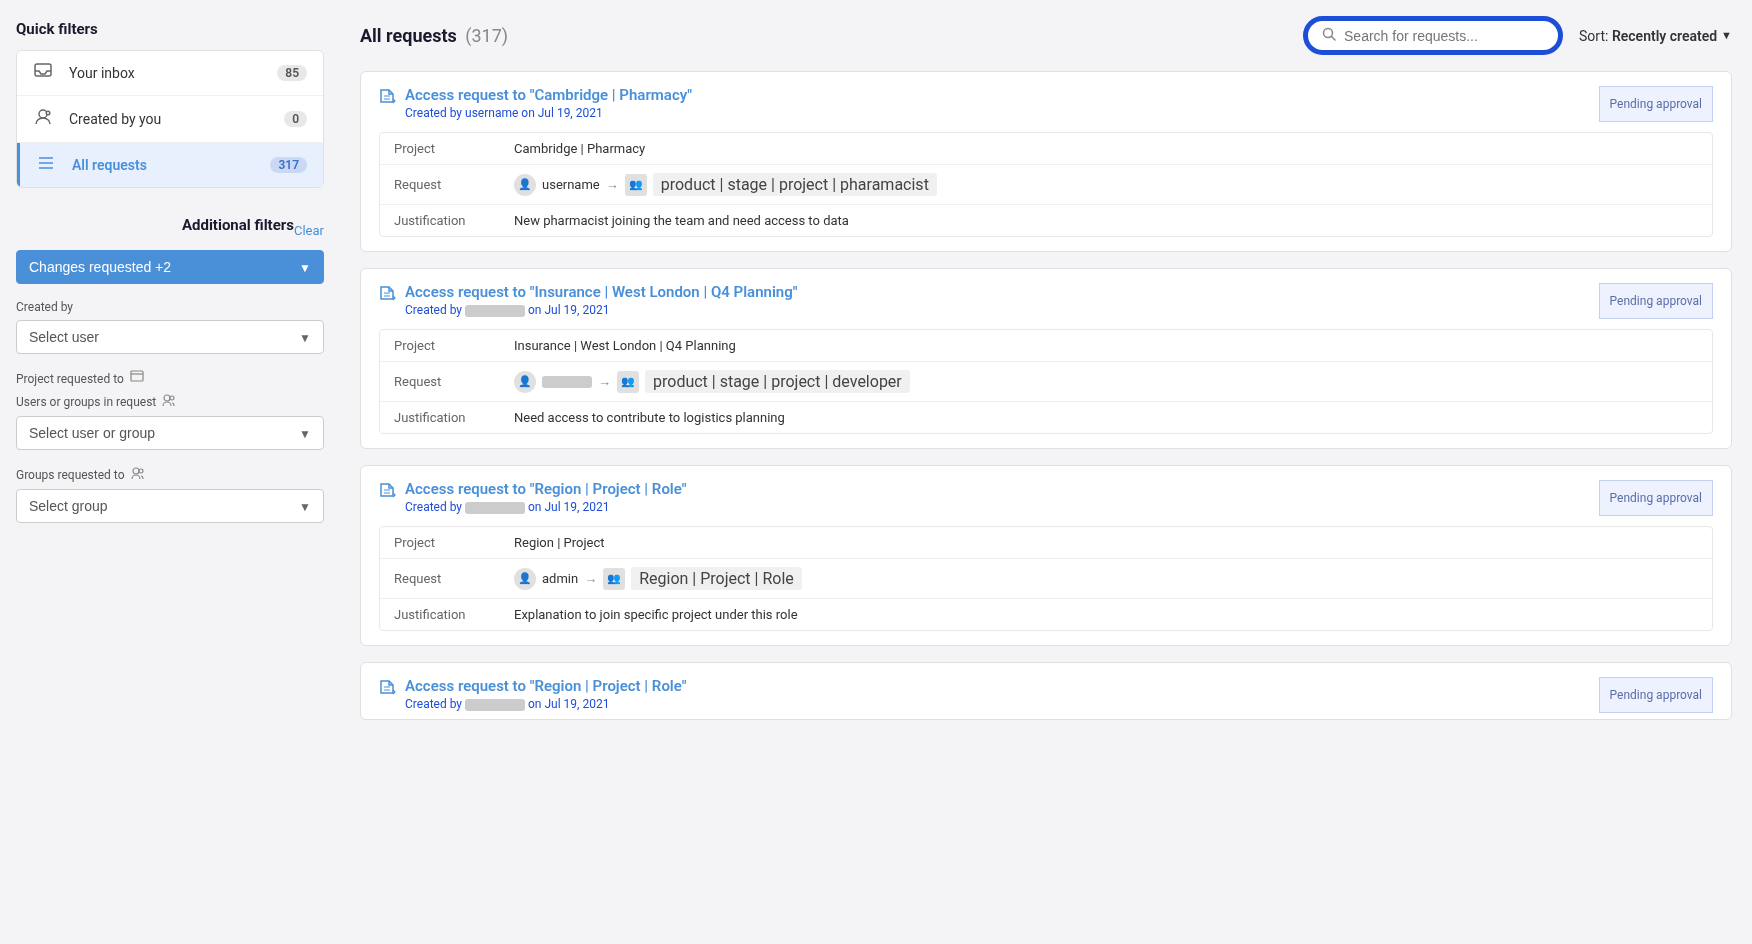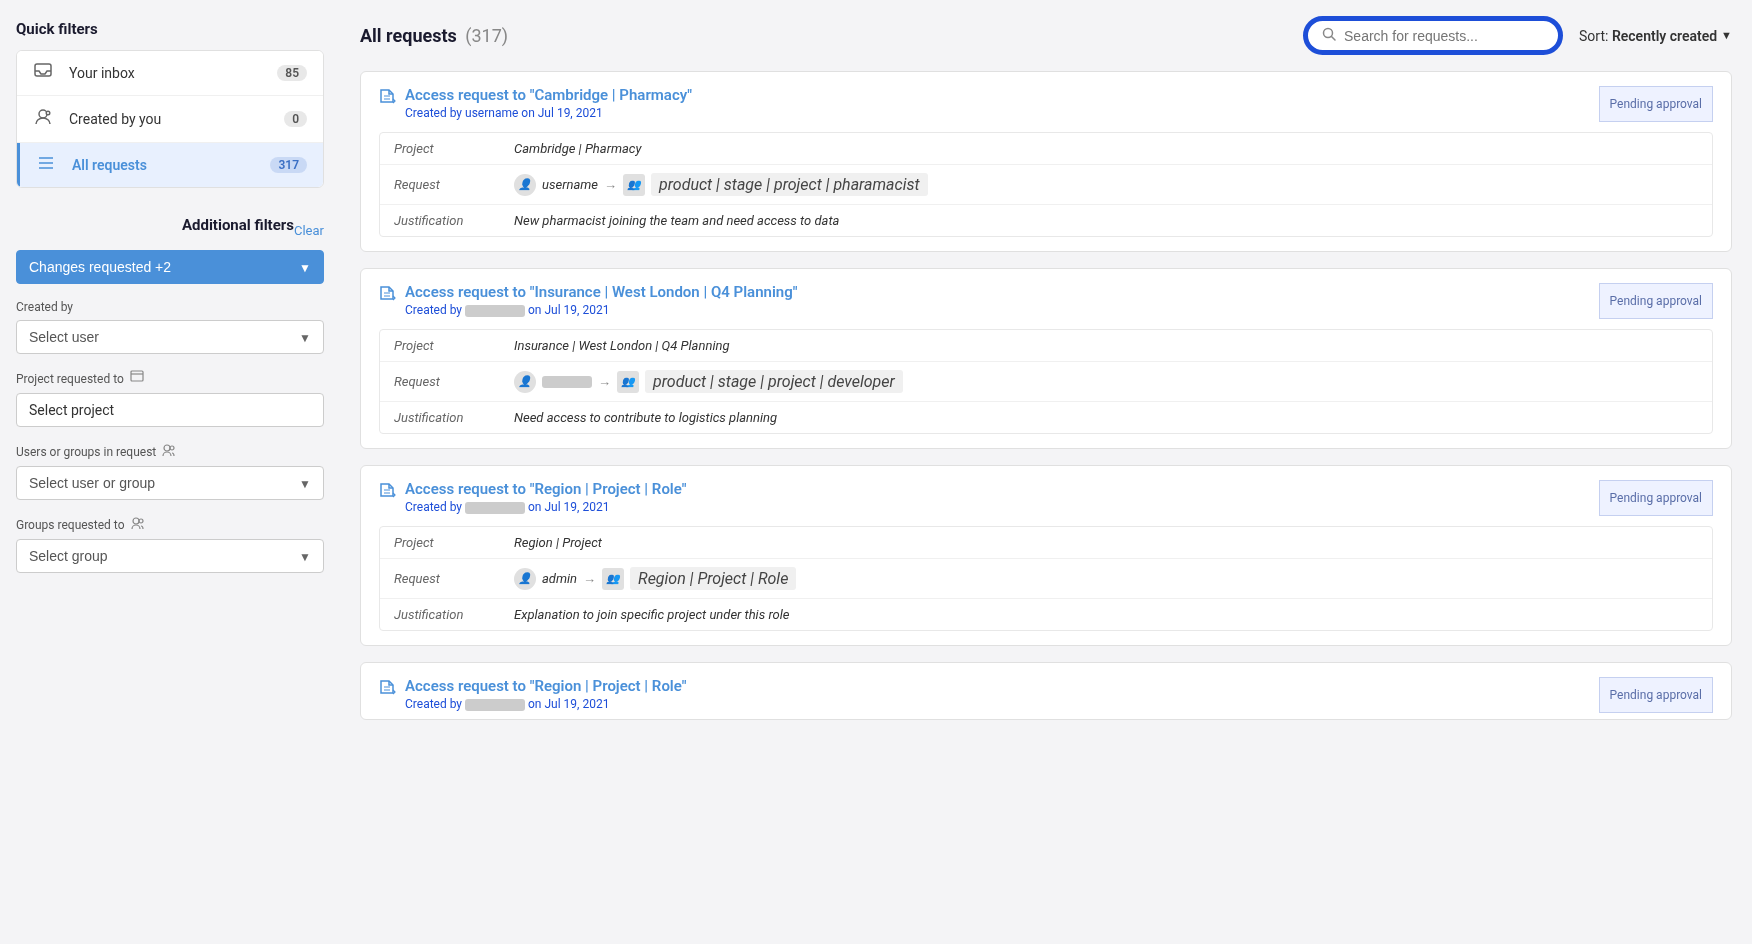--- a/index.html
+++ b/index.html
@@ -218,21 +218,20 @@
       padding: 10px 10px;
       font-size: 12px;
       white-space: nowrap;
       flex-shrink: 0;
     }
     .card-body {
       border: 1px solid #e8e8e8;
       border-radius: 4px;
       margin: 4px 18px 14px;
       overflow: hidden;
-      font-style: italic;
     }
     .card-row {
       display: flex;
       align-items: center;
       padding: 8px 14px;
       border-bottom: 1px solid #f0f0f0;
       gap: 0;
     }
     .card-row:last-child { border-bottom: none; }
     .card-row-label {
@@ -355,23 +354,20 @@
   <div class="filter-section">
     <div class="filter-section-label">
       <span>Project requested to</span>
       <span class="filter-section-icon">
         <svg width="14" height="14" viewBox="0 0 14 14" fill="none">
             <rect x="1" y="1" width="12" height="10" rx="1" stroke="#888" stroke-width="1.2" fill="none"></rect>
             <line x1="1" y1="4" x2="13" y2="4" stroke="#888" stroke-width="1.2"></line>
           </svg>
       </span>
     </div>
-    <div class="filter-dropdown-btn" style="cursor:text; color:#333;">
-      <span>Select project</span>
-    </div>
   </div>
 
   <div class="filter-section">
     <div class="filter-section-label">
       <span>Users or groups in request</span>
       <span class="filter-section-icon">
         <svg width="14" height="14" viewBox="0 0 14 14" fill="none">
             <circle cx="5" cy="5" r="3" stroke="#888" stroke-width="1.2" fill="none"></circle>
             <path d="M1 13c0-2.209 1.791-4 4-4s4 1.791 4 4" stroke="#888" stroke-width="1.2" fill="none"></path>
             <circle cx="10" cy="5" r="2" stroke="#888" stroke-width="1.2" fill="none"></circle>

